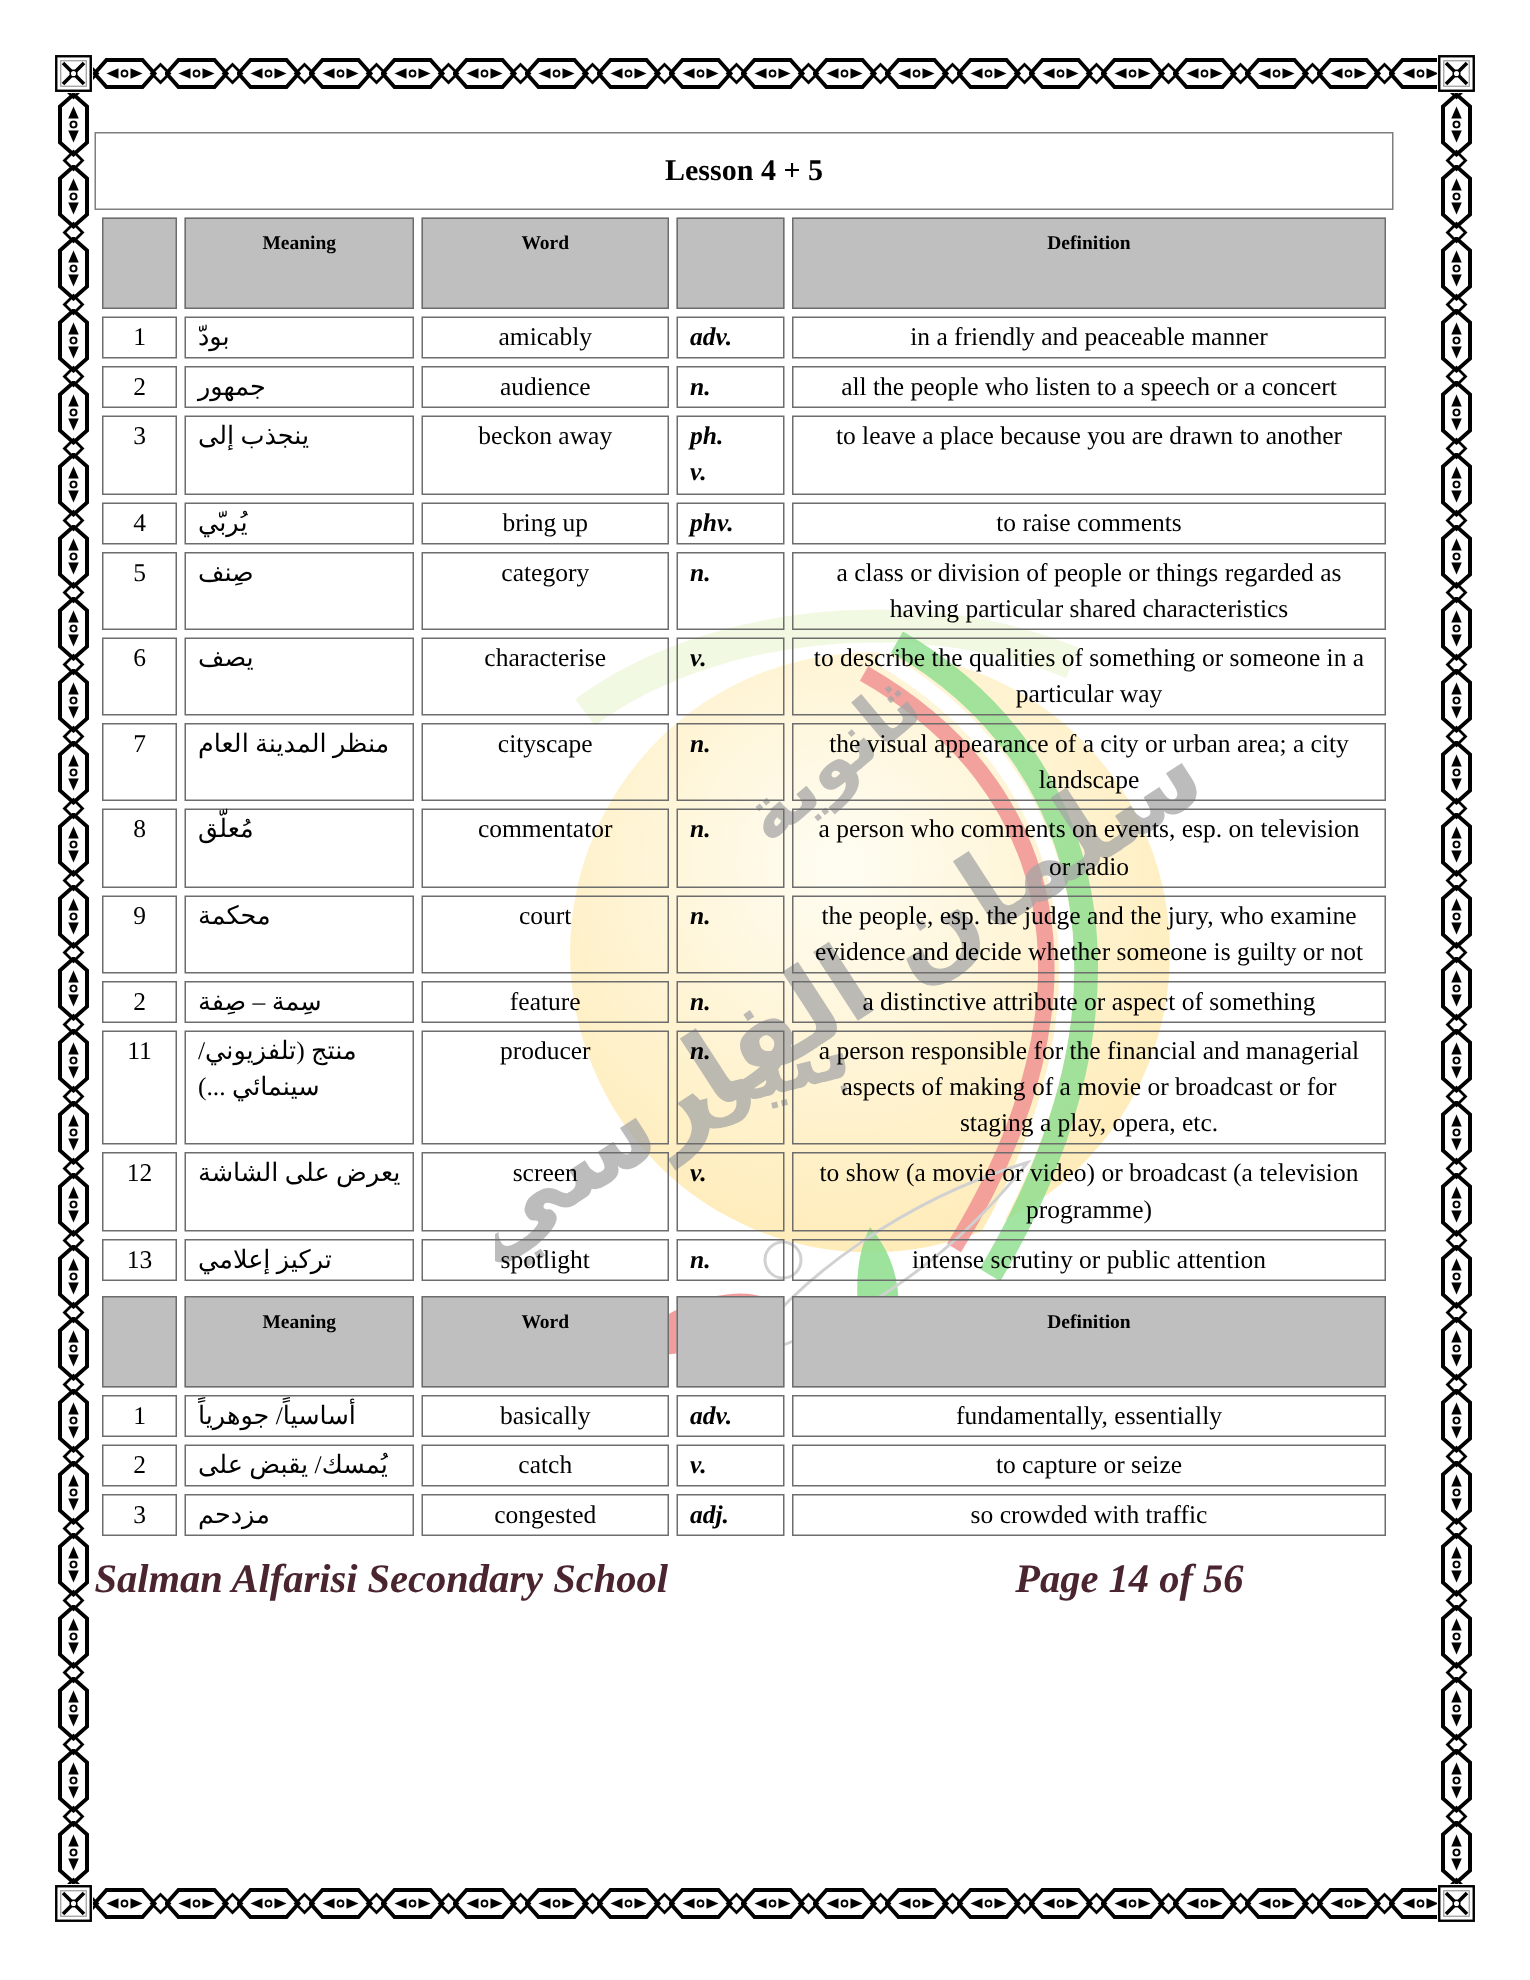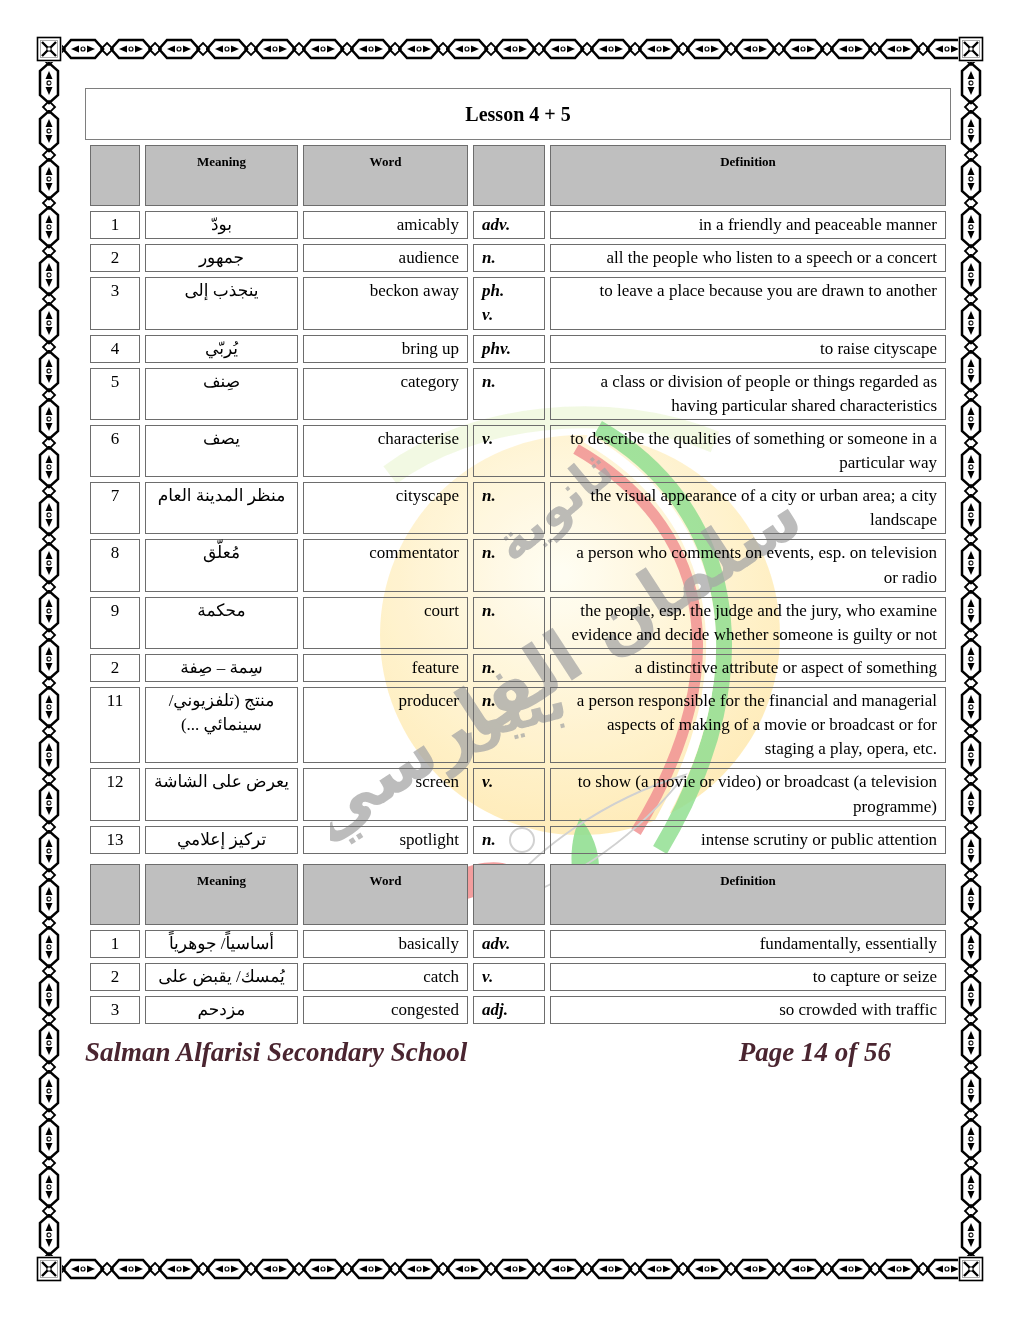--- a/index.html
+++ b/index.html
@@ -15,40 +15,40 @@
   .corner{position:absolute;width:26px;height:26px;}
   .corner-tl{left:36px;top:36px;}
   .corner-tr{left:958px;top:36px;}
   .corner-bl{left:36px;top:1256px;}
   .corner-br{left:958px;top:1256px;}
 
   
   .watermark{position:absolute;left:330px;top:380px;z-index:0;}
 
   
-  .content{position:absolute;left:85px;top:88px;width:866px;z-index:1;}
+  .content{position:absolute;left:63px;top:88px;width:866px;z-index:1;}
 
   .lesson-box{border:1px solid #7e7e7e;height:50px;display:flex;align-items:center;
               justify-content:center;font-weight:bold;font-size:20px;background:transparent;}
 
   table.vocab{width:100%;border-collapse:separate;border-spacing:5px;table-layout:fixed;}
   table.vocab th{background:var(--header-bg,#bfbfbf);border:1px solid #6d6d6d;
                  font-size:13px;font-weight:bold;text-align:center;height:50px;
                  vertical-align:top;padding-top:8px;}
   table.vocab td{border:1px solid #6d6d6d;background:transparent;font-size:17px;
                  line-height:1.42;padding:1px 8px;vertical-align:top;}
   td.num{text-align:center;}
-  td.meaning{text-align:center;margin-left:36px;}
+  td.meaning{text-align:left;margin-left:36px;}
   td.pos{font-weight:bold;white-space:pre-line;font-style:italic;}
-  td.word,td.definition{text-align:right;}
+  td.word,td.definition{text-align:center;}
 
   .footer{display:flex;justify-content:space-between;align-items:flex-start;
           margin-top:8px;font-style:italic;font-weight:bold;font-size:27px;
           color:var(--footer-text,#4a2530);}
-  .footer .right{margin-right:60px;}
+  .footer .right{margin-right:100px;}
 </style>
 </head>
 <body>
 
 <div class="page">
 
   <svg class="band band-top" width="896" height="26">
     <defs>
       <pattern id="bp-t" width="48" height="26" patternUnits="userSpaceOnUse">
         <path d="M4,13 L10,6 L32,6 L38,13 L32,20 L10,20 Z" fill="none" stroke="#999" stroke-width="1"></path>
@@ -201,21 +201,21 @@
             <td class="word">beckon away</td>
             <td class="pos">ph.
 v.</td>
             <td class="definition">to leave a place because you are drawn to another</td>
           </tr>
           <tr>
             <td class="num">4</td>
             <td class="meaning" dir="rtl" lang="ar">يُربّي</td>
             <td class="word">bring up</td>
             <td class="pos">phv.</td>
-            <td class="definition">to raise cityscape</td>
+            <td class="definition">to raise comments</td>
           </tr>
           <tr>
             <td class="num">5</td>
             <td class="meaning" dir="rtl" lang="ar">صِنف</td>
             <td class="word">category</td>
             <td class="pos">n.</td>
             <td class="definition">a class or division of people or things regarded as having particular shared characteristics</td>
           </tr>
           <tr>
             <td class="num">6</td>

